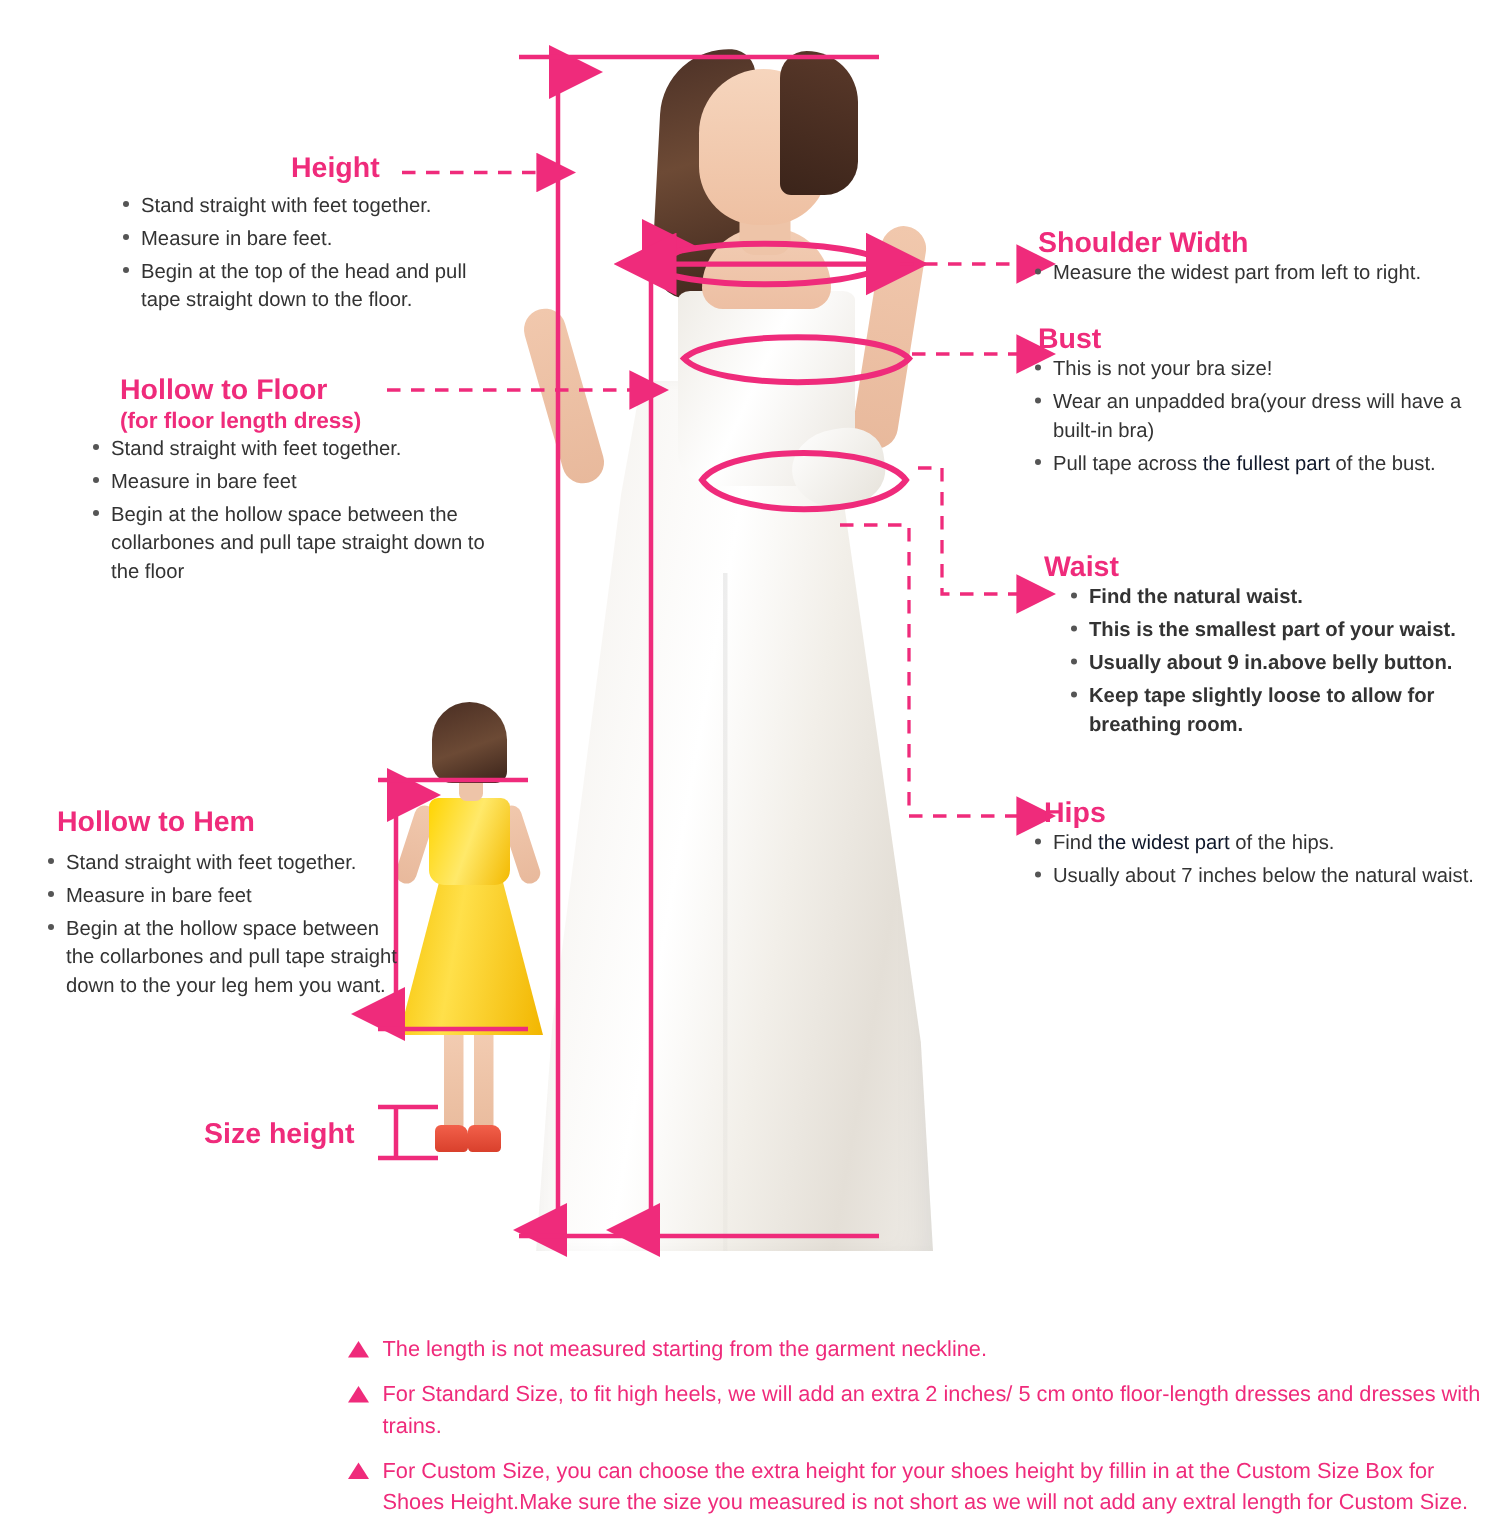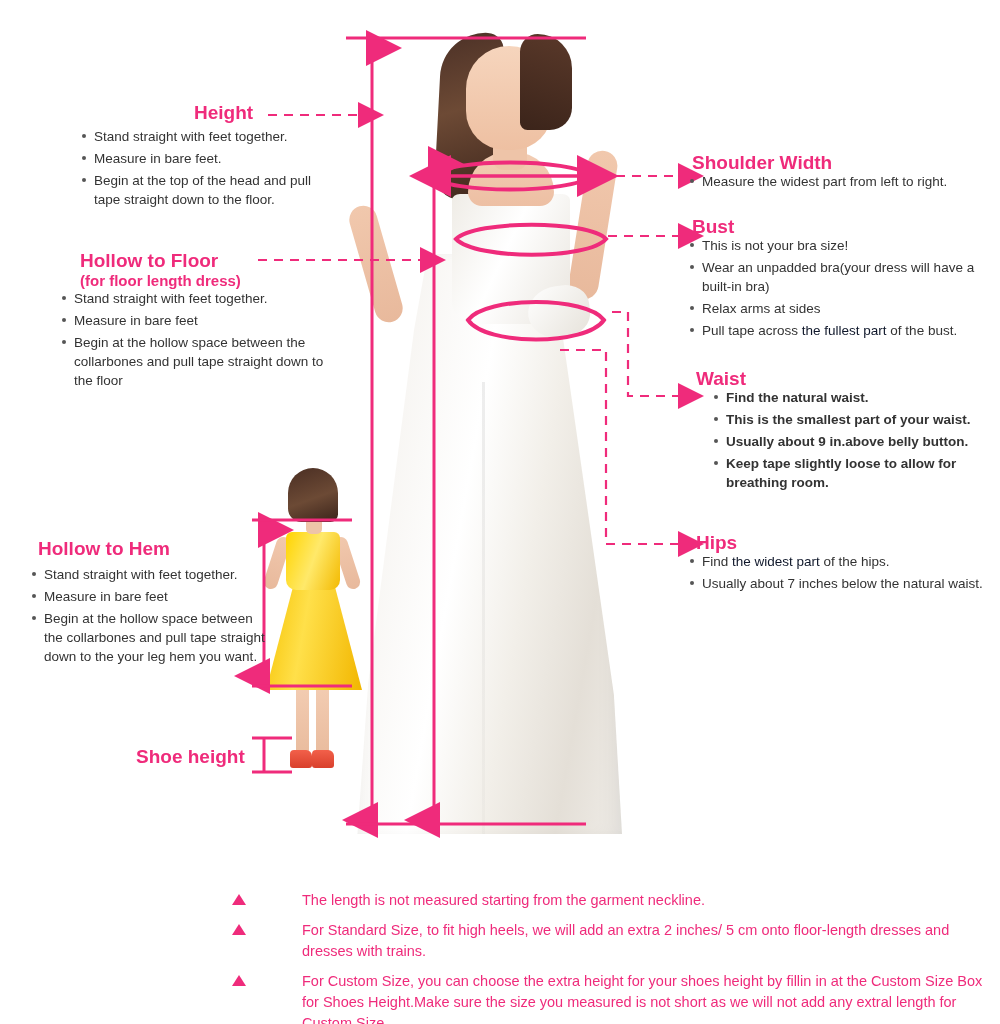--- a/index.html
+++ b/index.html
@@ -168,21 +168,21 @@
   .bullets li:before {
     content:"";
     position:absolute; left:-12px; top:7px;
     width:4px; height:4px; border-radius:50%;
     background:#555;
   }
   .hl { color:#0f172a; }
 
   
   .notes { position:absolute; left:232px; top:866px; width:760px; }
-  .note-row { display:flex; align-items:flex-start; margin-bottom:9px;gap:47px; }
+  .note-row { display:flex; align-items:flex-start; margin-bottom:9px; }
   .tri {
     width:0;height:0;flex:0 0 auto;
     border-left:7px solid transparent; border-right:7px solid transparent;
     border-bottom:11px solid #ef2b7b;
     margin: 4px 9px 0 0;
   }
   .note-text { color:#ef2b7b; font-size:14.5px; line-height:21px; }
 </style>
 </head>
 <body>
@@ -299,35 +299,34 @@
 
   <div class="label lg" style="left:38px; top:514px;">Hollow to Hem</div>
   <div class="bullets" style="left:28px; top:541px; width:238px;">
     <ul>
       <li>Stand straight with feet together.</li>
       <li>Measure in bare feet</li>
       <li>Begin at the hollow space between the collarbones and pull tape straight down to the your leg hem  you want.</li>
     </ul>
   </div>
 
-  <div class="label lg" style="left:136px; top:722px;">Shoe height</div>
+  <div class="label lg" style="left:136px; top:722px;">Size height</div>
 
   <div class="label lg" style="left:692px; top:128px;">Shoulder Width</div>
   <div class="bullets" style="left:686px; top:148px; width:310px;">
     <ul>
       <li>Measure the widest part from left to right.</li>
     </ul>
   </div>
 
   <div class="label lg" style="left:692px; top:192px;">Bust</div>
   <div class="bullets" style="left:686px; top:212px; width:310px;">
     <ul>
       <li>This is not your bra size!</li>
       <li>Wear an unpadded bra(your dress will have a built-in bra)</li>
-      <li>Relax arms at sides</li>
       <li>Pull tape across <span class="hl">the fullest part</span> of the bust.</li>
     </ul>
   </div>
 
   <div class="label lg" style="left:696px; top:344px;">Waist</div>
   <div class="bullets" style="left:710px; top:364px; width:300px;font-weight:bold;">
     <ul>
       <li>Find the natural waist.</li>
       <li>This is the smallest part of your waist.</li>
       <li>Usually about 9 in.above belly button.</li>

